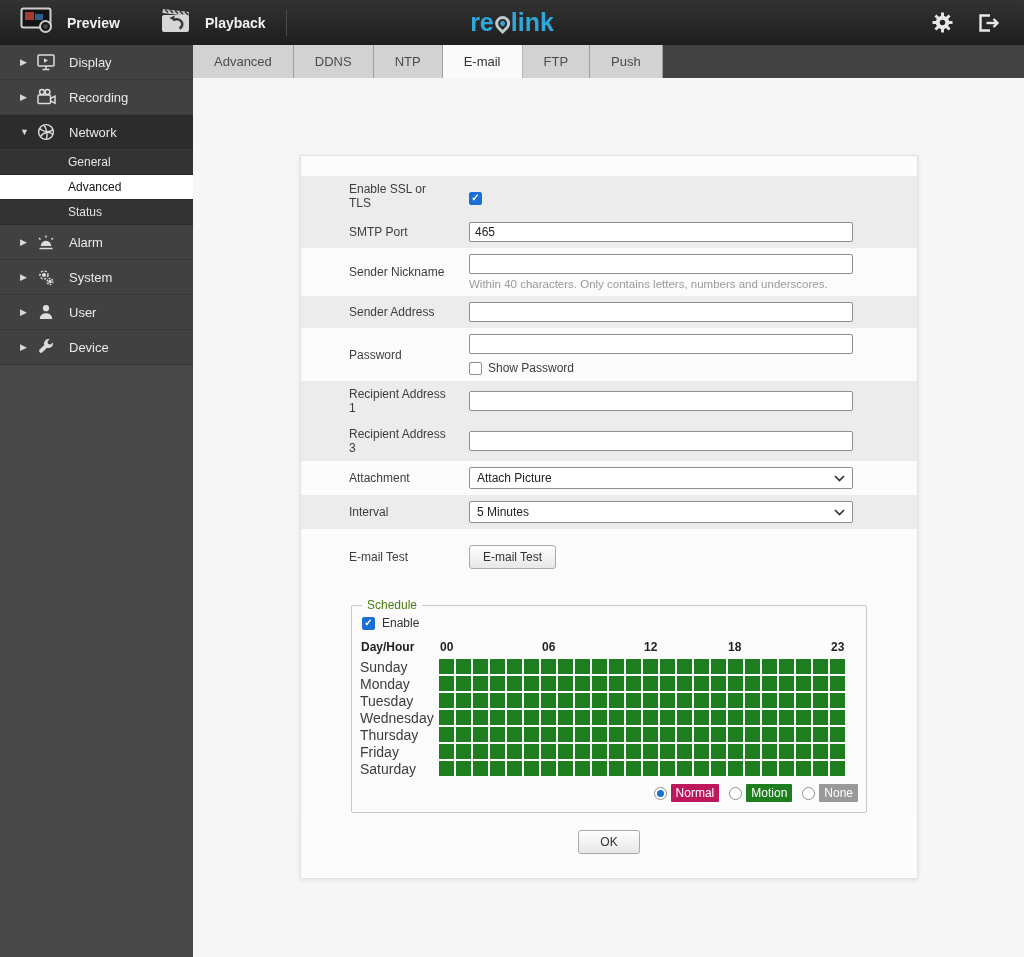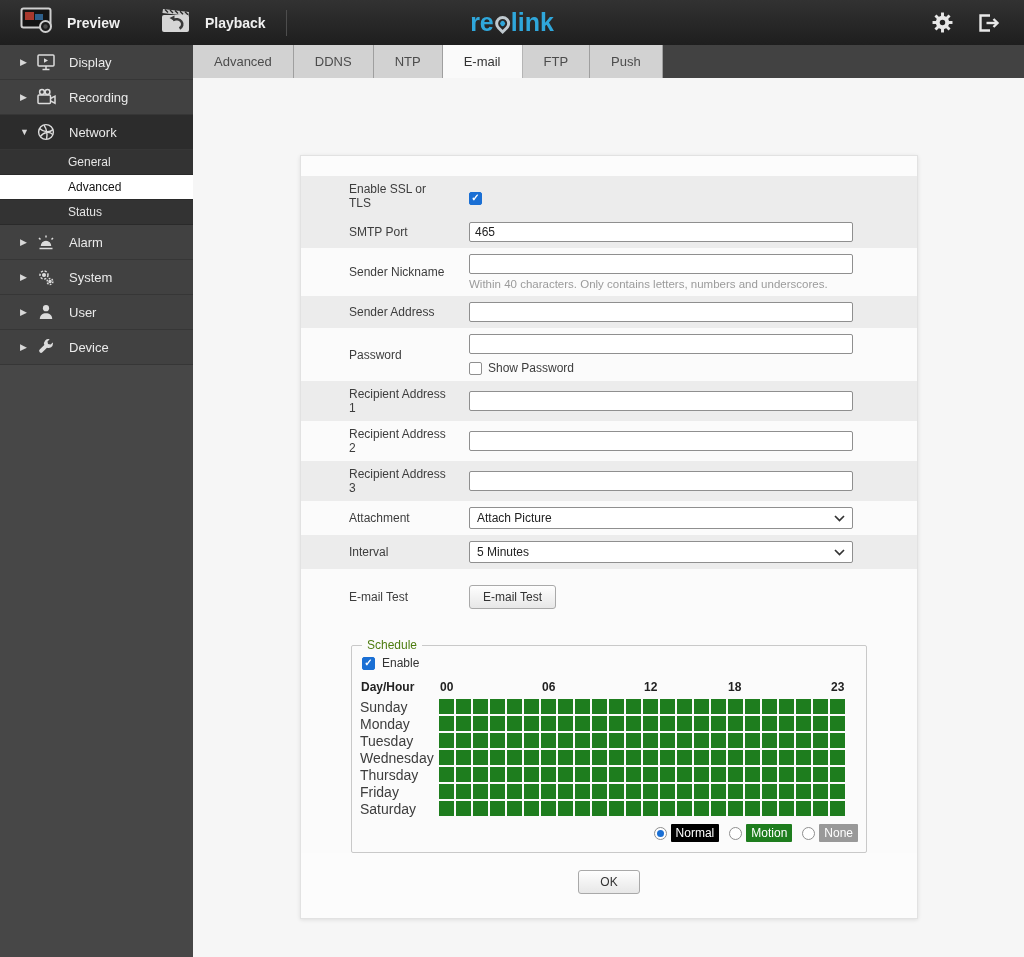--- a/index.html
+++ b/index.html
@@ -272,24 +272,20 @@
           <span class="row-label">Password</span>
           <div class="row-control"><input class="txt" type="text" style=""><div class="sub-check">
               <span class="cb"></span>
               <span>Show Password</span>
             </div></div>
         </div>
         <div class="row gray type-text">
           <span class="row-label">Recipient Address 1</span>
           <div class="row-control"><input class="txt" type="text" style=""></div>
         </div>
-        <div class="row white type-text">
-          <span class="row-label">Recipient Address 2</span>
-          <div class="row-control"><input class="txt" type="text" style=""></div>
-        </div>
         <div class="row gray type-text">
           <span class="row-label">Recipient Address 3</span>
           <div class="row-control"><input class="txt" type="text" style=""></div>
         </div>
         <div class="row white type-select">
           <span class="row-label">Attachment</span>
           <div class="row-control">
             <div class="selectbox">
               <span>Attach Picture</span>
               <span><svg width="11" height="7" viewBox="0 0 11 7" fill="none" stroke="#333" stroke-width="1.7">
@@ -532,21 +528,21 @@
                 <span class="cell" style="background: rgb(30, 125, 30);"></span>
                 <span class="cell" style="background: rgb(30, 125, 30);"></span>
                 <span class="cell" style="background: rgb(30, 125, 30);"></span>
                 <span class="cell" style="background: rgb(30, 125, 30);"></span>
                 <span class="cell" style="background: rgb(30, 125, 30);"></span>
               </div>
             </div>
           </div>
         <div class="modes" id="mode-radios">
             <span class="radio selected"></span>
-            <span class="mode-label" style="background: #000000;">Normal</span>
+            <span class="mode-label" style="background: #be185d;">Normal</span>
             <span class="radio"></span>
             <span class="mode-label" style="background: rgb(30, 125, 30);">Motion</span>
             <span class="radio"></span>
             <span class="mode-label" style="background: rgb(153, 153, 153);">None</span>
           </div>
       </fieldset>
     </div>
 
     <div class="ok-row">
       <button class="btn ok-btn">OK</button>

